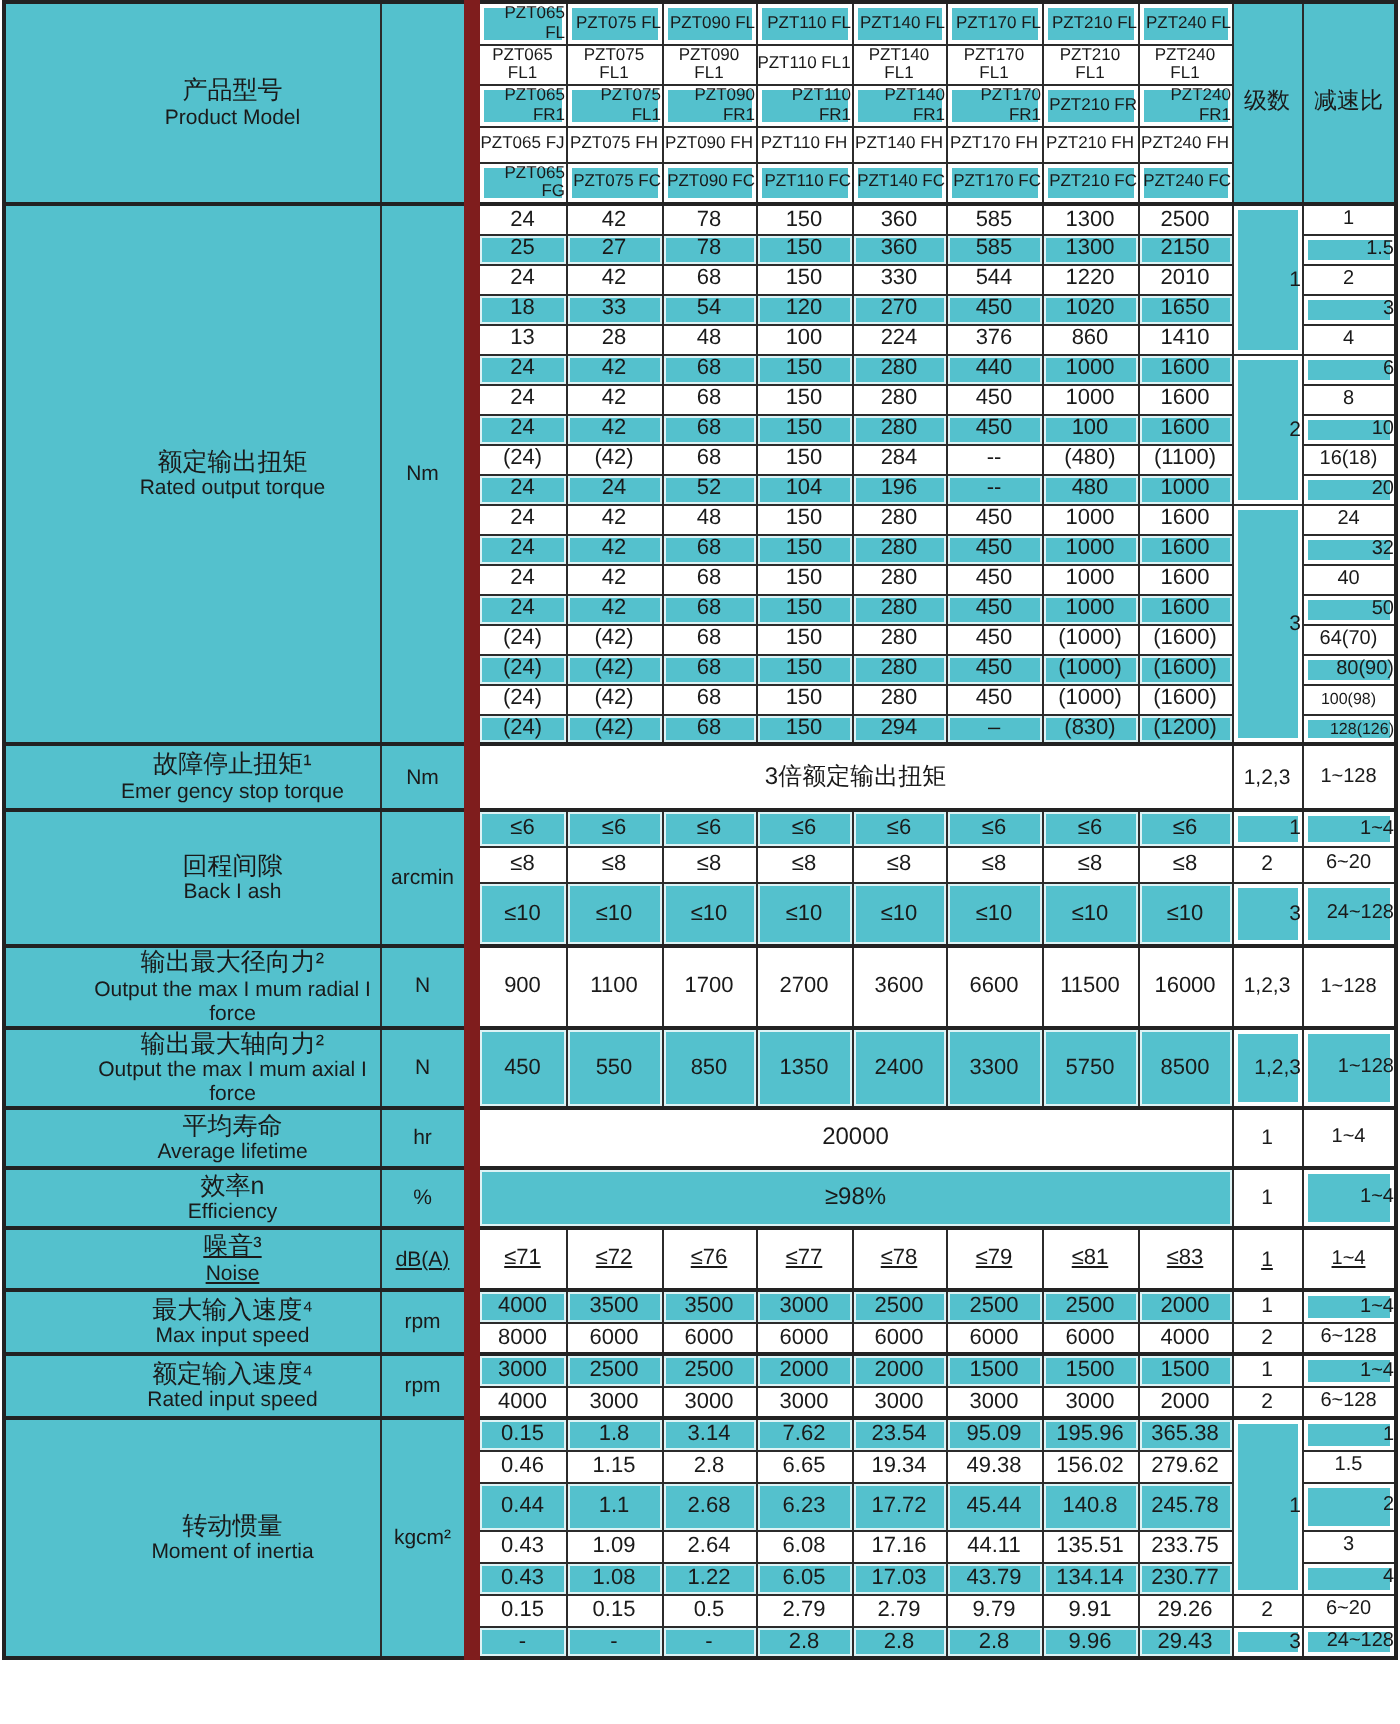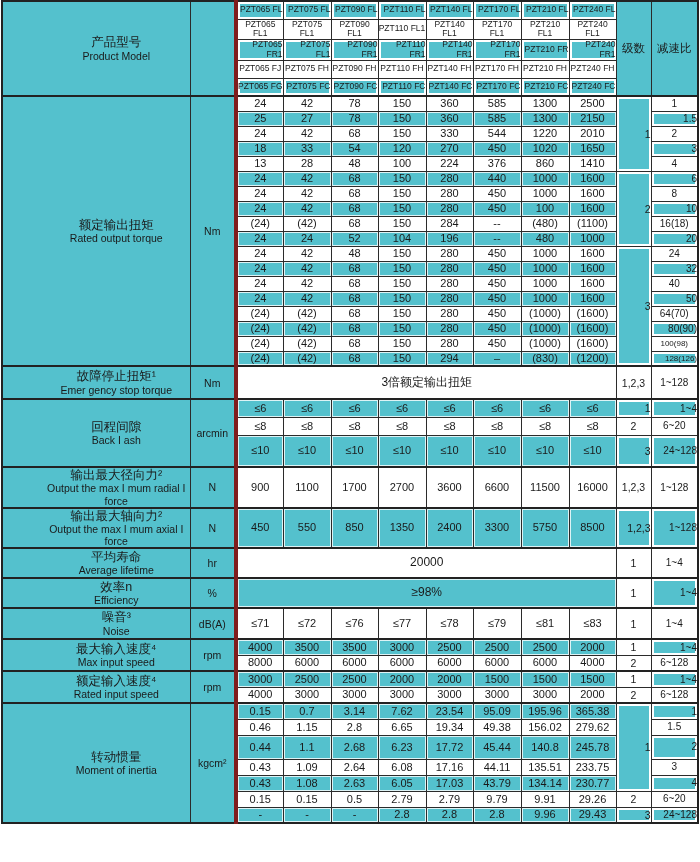--- a/index.html
+++ b/index.html
@@ -5,21 +5,21 @@
   html,body{margin:0;padding:0;background:#fff;}
   .page{width:700px;height:862px;background:#fff;overflow:hidden;
         font-family:"Liberation Sans","DejaVu Sans",sans-serif;color:#1a1a1a;}
   .title{width:700px;text-align:center;font-size:30px;font-weight:900;
          color:#0D9EE8;padding:13px 0 10px 0;letter-spacing:1px;}
   table{border-collapse:collapse;table-layout:fixed;width:696px;margin:0 auto;
         border:2px solid #222;}
   td,th{border:1px solid #2b2b2b;text-align:center;vertical-align:middle;
         padding:0;overflow:hidden;line-height:1.15;font-weight:normal;}
   tr.sec-top>td{border-top:2px solid #222;}
-  .unitcol{border-right:4px solid #7f1d1d;font-size:10.5px;}
+  .unitcol{border-right:8px solid #7f1d1d;font-size:10.5px;}
   .t1{background:#54C1CD;}
   .t2{background:#54C1CD;box-shadow:inset 0 0 0 1px rgba(255,255,255,.8);}
   .t3{background:#54C1CD;box-shadow:inset 0 0 0 2px #fff;text-align:right;}
   .w{background:#ffffff;}
   .val{font-size:11px;}
   .model{font-size:8.5px;}
   .stage{font-size:10.5px;}
   .ratio{font-size:10px;}
   .spanv{font-size:12px;}
   .lab .zh{display:block;font-size:12.5px;margin-left:40px;}
@@ -406,21 +406,21 @@
         <tr class="sec-top" style="height: 30px;">
           <td rowspan="1" class="lab t1">
             <span class="zh">效率n</span>
             <span class="en">Efficiency</span>
           </td>
           <td rowspan="1" class="t1 unitcol">%</td>
           <td colspan="8" class="t2 spanv">≥98%</td>
           <td rowspan="1" class="w stage">1</td>
           <td class="t3 ratio" style="font-size: 10px;">1~4</td>
         </tr>
-        <tr class="sec-top" style="height: 31px;">
+        <tr class="sec-top" style="height: 31px; text-decoration: underline;">
           <td rowspan="1" class="lab t1">
             <span class="zh">噪音³</span>
             <span class="en">Noise</span>
           </td>
           <td rowspan="1" class="t1 unitcol">dB(A)</td>
           <td class="w val">≤71</td>
           <td class="w val">≤72</td>
           <td class="w val">≤76</td>
           <td class="w val">≤77</td>
           <td class="w val">≤78</td>
@@ -488,21 +488,21 @@
           <td rowspan="1" class="w stage">2</td>
           <td class="w ratio" style="font-size: 10px;">6~128</td>
         </tr>
         <tr class="sec-top" style="height: 16px;">
           <td rowspan="7" class="lab t1">
             <span class="zh">转动惯量</span>
             <span class="en">Moment of inertia</span>
           </td>
           <td rowspan="7" class="t1 unitcol">kgcm²</td>
           <td class="t2 val">0.15</td>
-          <td class="t2 val">0.7</td>
+          <td class="t2 val">1.8</td>
           <td class="t2 val">3.14</td>
           <td class="t2 val">7.62</td>
           <td class="t2 val">23.54</td>
           <td class="t2 val">95.09</td>
           <td class="t2 val">195.96</td>
           <td class="t2 val">365.38</td>
           <td rowspan="5" class="t3 stage">1</td>
           <td class="t3 ratio" style="font-size: 10px;">1</td>
         </tr>
         <tr style="height: 16px;">
@@ -534,21 +534,21 @@
           <td class="w val">6.08</td>
           <td class="w val">17.16</td>
           <td class="w val">44.11</td>
           <td class="w val">135.51</td>
           <td class="w val">233.75</td>
           <td class="w ratio" style="font-size: 10px;">3</td>
         </tr>
         <tr style="height: 16px;">
           <td class="t2 val">0.43</td>
           <td class="t2 val">1.08</td>
-          <td class="t2 val">2.63</td>
+          <td class="t2 val">1.22</td>
           <td class="t2 val">6.05</td>
           <td class="t2 val">17.03</td>
           <td class="t2 val">43.79</td>
           <td class="t2 val">134.14</td>
           <td class="t2 val">230.77</td>
           <td class="t3 ratio" style="font-size: 10px;">4</td>
         </tr>
         <tr style="height: 16px;">
           <td class="w val">0.15</td>
           <td class="w val">0.15</td>

